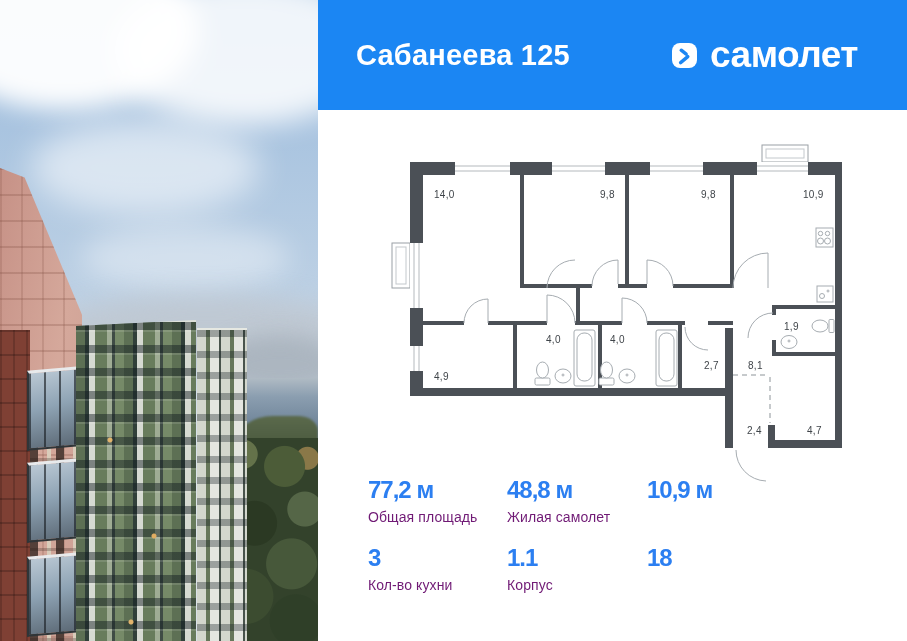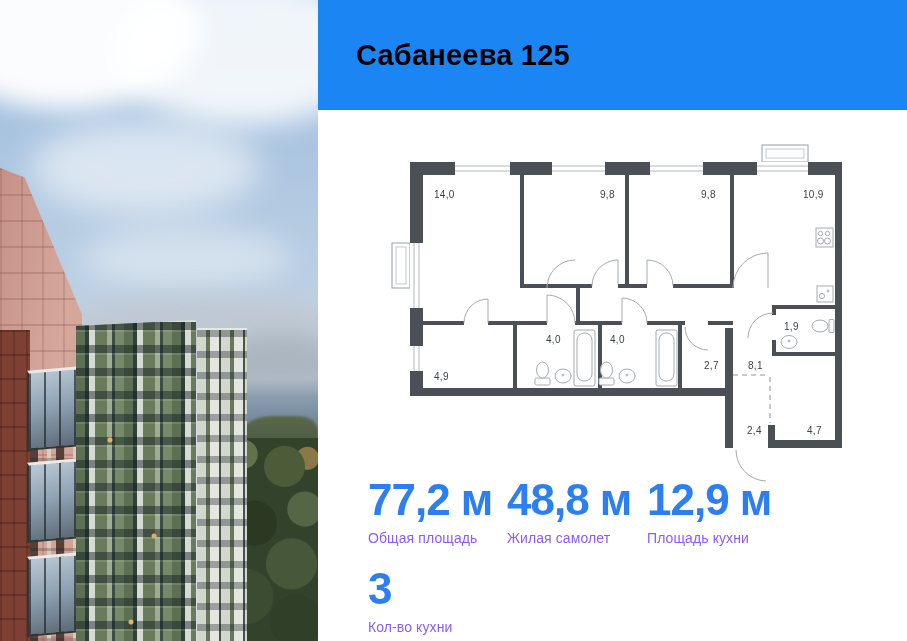--- a/index.html
+++ b/index.html
@@ -62,34 +62,34 @@
   .bwhite{left:197px;top:328px;width:50px;height:313px;border-top:2px solid #e6e8e2;box-sizing:border-box;
     background-image:
       repeating-linear-gradient(180deg,rgba(20,30,35,.35) 0 7px,rgba(0,0,0,0) 7px 21px),
       repeating-linear-gradient(90deg,#d3d7cd 0 9px,#66775a 9px 13px,#e4e6e0 13px 22px,#49544c 22px 24px);}
 
   
   .panel{position:absolute;left:318px;top:0;width:589px;height:641px;background:#fff;}
   .hdr{position:absolute;left:0;top:0;width:100%;height:110px;background:#1b86f3;
     display:flex;align-items:center;justify-content:space-between;box-sizing:border-box;
     padding:0 49px 0 38px;}
-  .title{color:#000000;font-size:29px;font-weight:700;letter-spacing:.2px;}
+  .title{color:#ffffff;font-size:29px;font-weight:700;letter-spacing:.2px;}
   .brand{display:flex;align-items:center;}
   .brand-text{color:#fff;font-size:37px;font-weight:700;letter-spacing:-.5px;margin-left:13px;}
 
   
   .plan{position:absolute;left:67px;top:128px;width:470px;height:360px;}
   .plan svg{display:block;width:100%;height:100%;}
   .plan text{font-family:"Liberation Sans",sans-serif;font-size:10px;fill:#3f4449;letter-spacing:.3px;}
 
   
   .stats{position:absolute;left:50px;top:477px;right:30px;display:grid;
     grid-template-columns:139px 140px 1fr;row-gap:20px;}
-  .stat .num{color:#2c7ff1;font-size:44px;font-weight:700;line-height:1.05;letter-spacing:-1px;}
-  .stat .lbl{color:#8b5cf6;font-size:14px;margin-top:7px;letter-spacing:.1px;}
+  .stat .num{color:#2c7ff1;font-size:24px;font-weight:700;line-height:1.05;letter-spacing:-1px;}
+  .stat .lbl{color:#701a75;font-size:14px;margin-top:7px;letter-spacing:.1px;}
 </style>
 </head>
 <body>
 
 <div class="stage">
 
   <div class="photo" aria-label="Вид на жилые дома у моря">
     <div class="cloud c1"></div>
     <div class="cloud c2"></div>
     <div class="cloud c3"></div>
@@ -106,20 +106,28 @@
     <div class="glassbal pb2"></div>
     <div class="glassbal pb3"></div>
     <div class="bgreen"></div>
     <div class="bwhite"></div>
   </div>
 
   <div class="panel">
 
     <div class="hdr">
       <div class="title">Сабанеева 125</div>
+      <div class="brand">
+        <svg width="25" height="25" viewBox="0 0 25 25">
+          <rect x="0" y="0" width="25" height="25" rx="8" fill="#ffffff"></rect>
+          <path d="M9.2 7.2 L14.2 11.2" stroke="#1b86f3" stroke-width="3.4" stroke-linecap="round" fill="none"></path>
+          <path d="M15.8 13.6 L8.6 19.6" stroke="#1b86f3" stroke-width="3.4" stroke-linecap="round" fill="none"></path>
+        </svg>
+        <span class="brand-text">самолет</span>
+      </div>
     </div>
 
     <div class="plan">
       <svg viewBox="0 0 470 360">
 
         <g stroke="#9aa0a5" stroke-width="1" fill="#ffffff">
           <rect x="377" y="17" width="46" height="17"></rect>
           <rect x="381" y="21" width="38" height="9" fill="none" stroke="#c3c8cc"></rect>
           <rect x="7" y="115" width="18" height="45"></rect>
           <rect x="11" y="119" width="10" height="37" fill="none" stroke="#c3c8cc"></rect>
@@ -258,25 +266,29 @@
     <div class="stats">
       <div class="stat">
         <div class="num">77,2 м</div>
         <div class="lbl">Общая площадь</div>
       </div>
       <div class="stat">
         <div class="num">48,8 м</div>
         <div class="lbl">Жилая самолет</div>
       </div>
       <div class="stat">
-        <div class="num">12,9 м</div>
-        <div class="lbl">Площадь кухни</div>
+        <div class="num">10,9 м</div>
       </div>
       <div class="stat">
         <div class="num">3</div>
         <div class="lbl">Кол-во кухни</div>
       </div>
       <div class="stat">
+        <div class="num">1.1</div>
+        <div class="lbl">Корпус</div>
+      </div>
+      <div class="stat">
+        <div class="num">18</div>
       </div>
     </div>
 
   </div>
 </div>
 
 </body></html>

